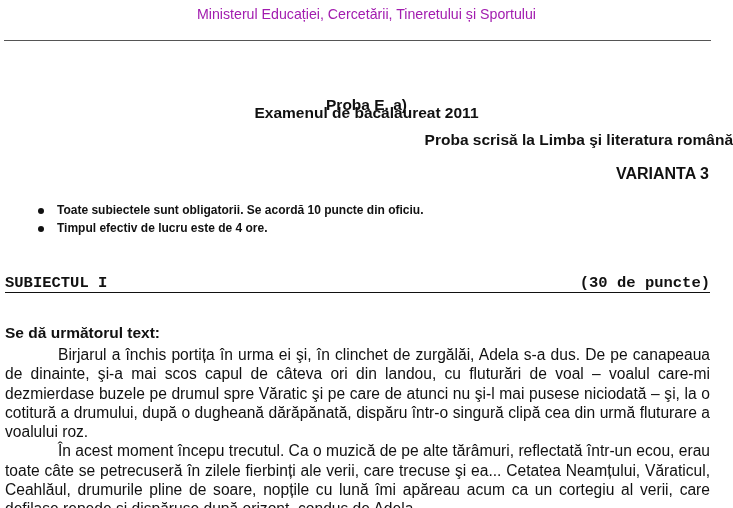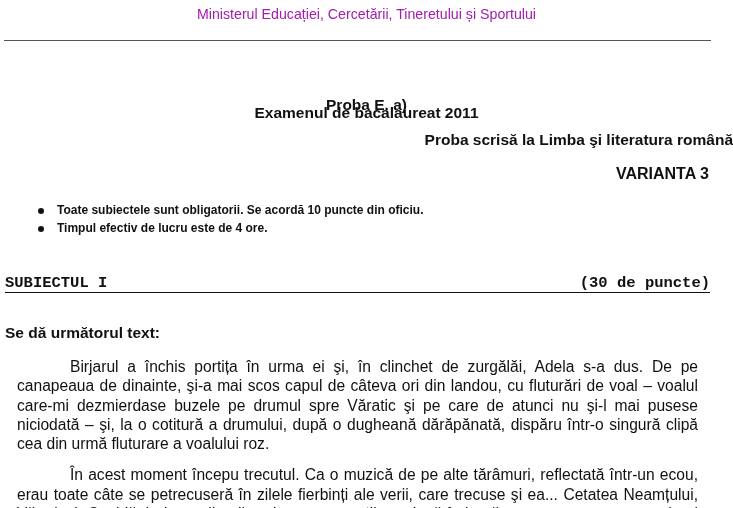--- a/index.html
+++ b/index.html
@@ -121,21 +121,21 @@
       position: absolute;
       left: 5px;
       top: 345px;
       width: 705px;
       font-size: 15.6px;
       line-height: 19.3px;
       text-align: justify;
       color: #111;
     }
     .text-block p {
-      margin: 12px;
+      margin: 0;
       text-indent: 53px;
       text-align-last: left;
     }
   </style>
 </head>
 <body>
 
 <div class="page">
 
   <div class="header">

